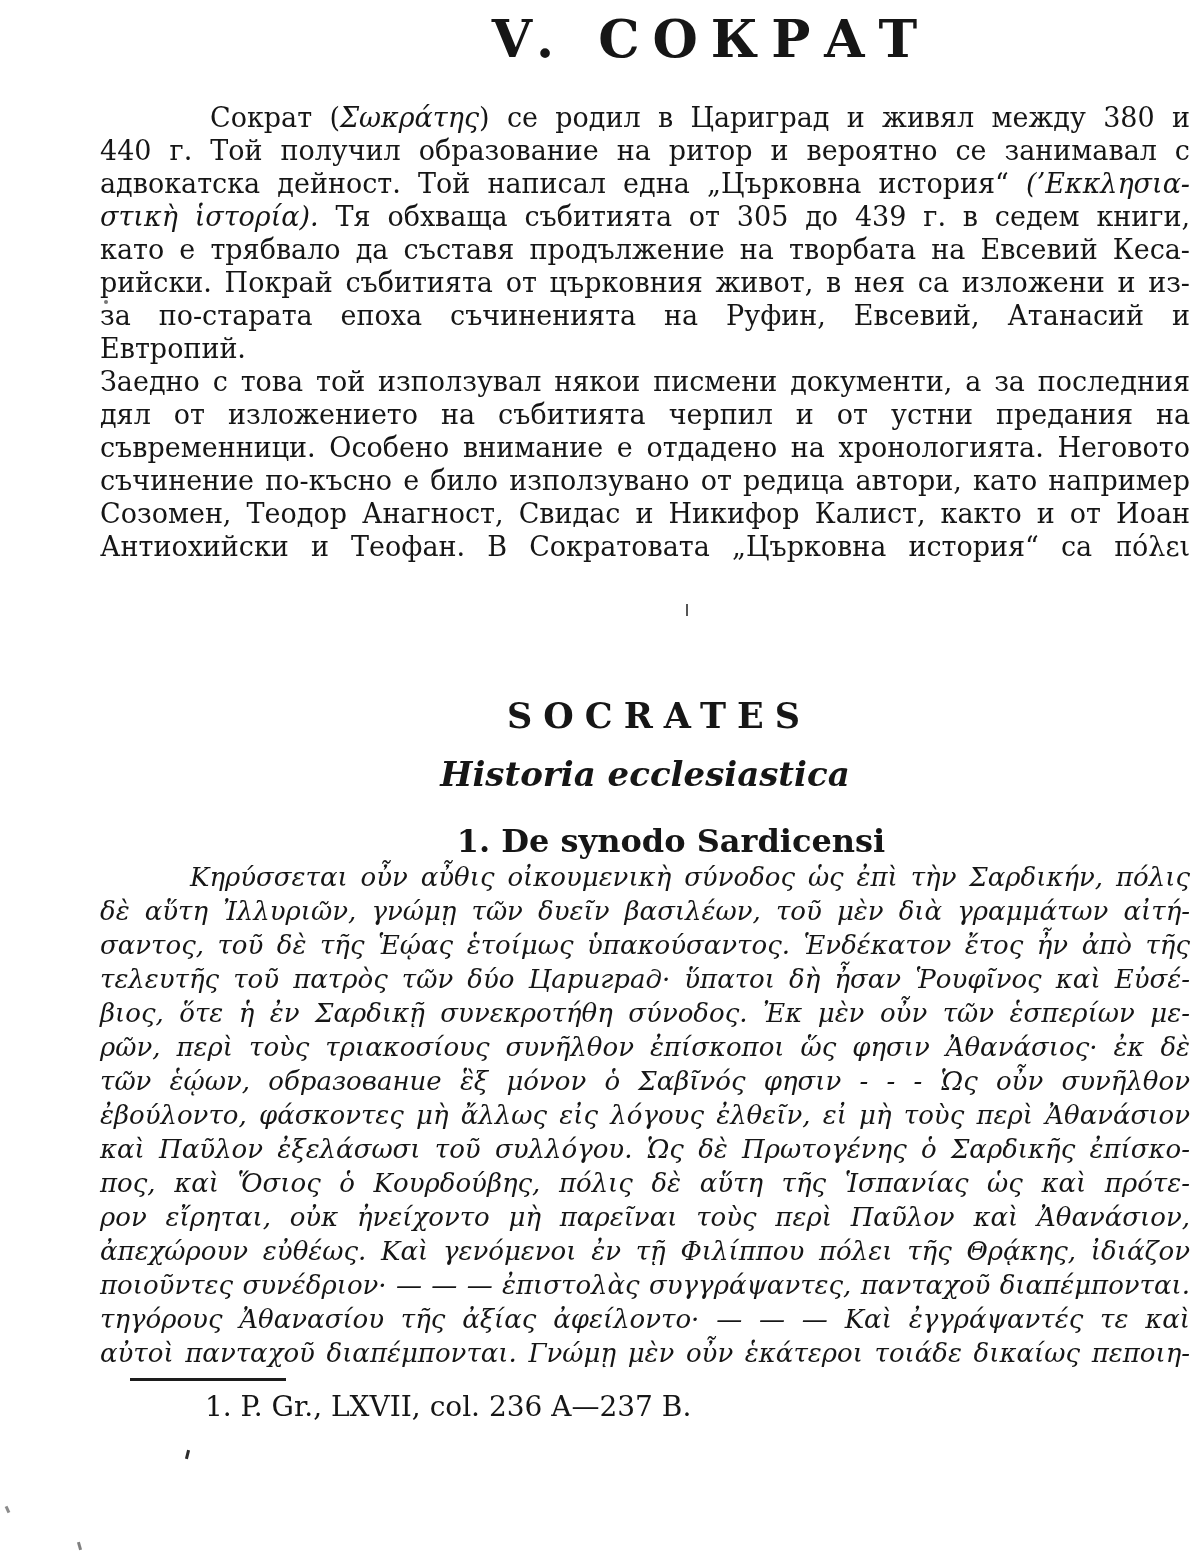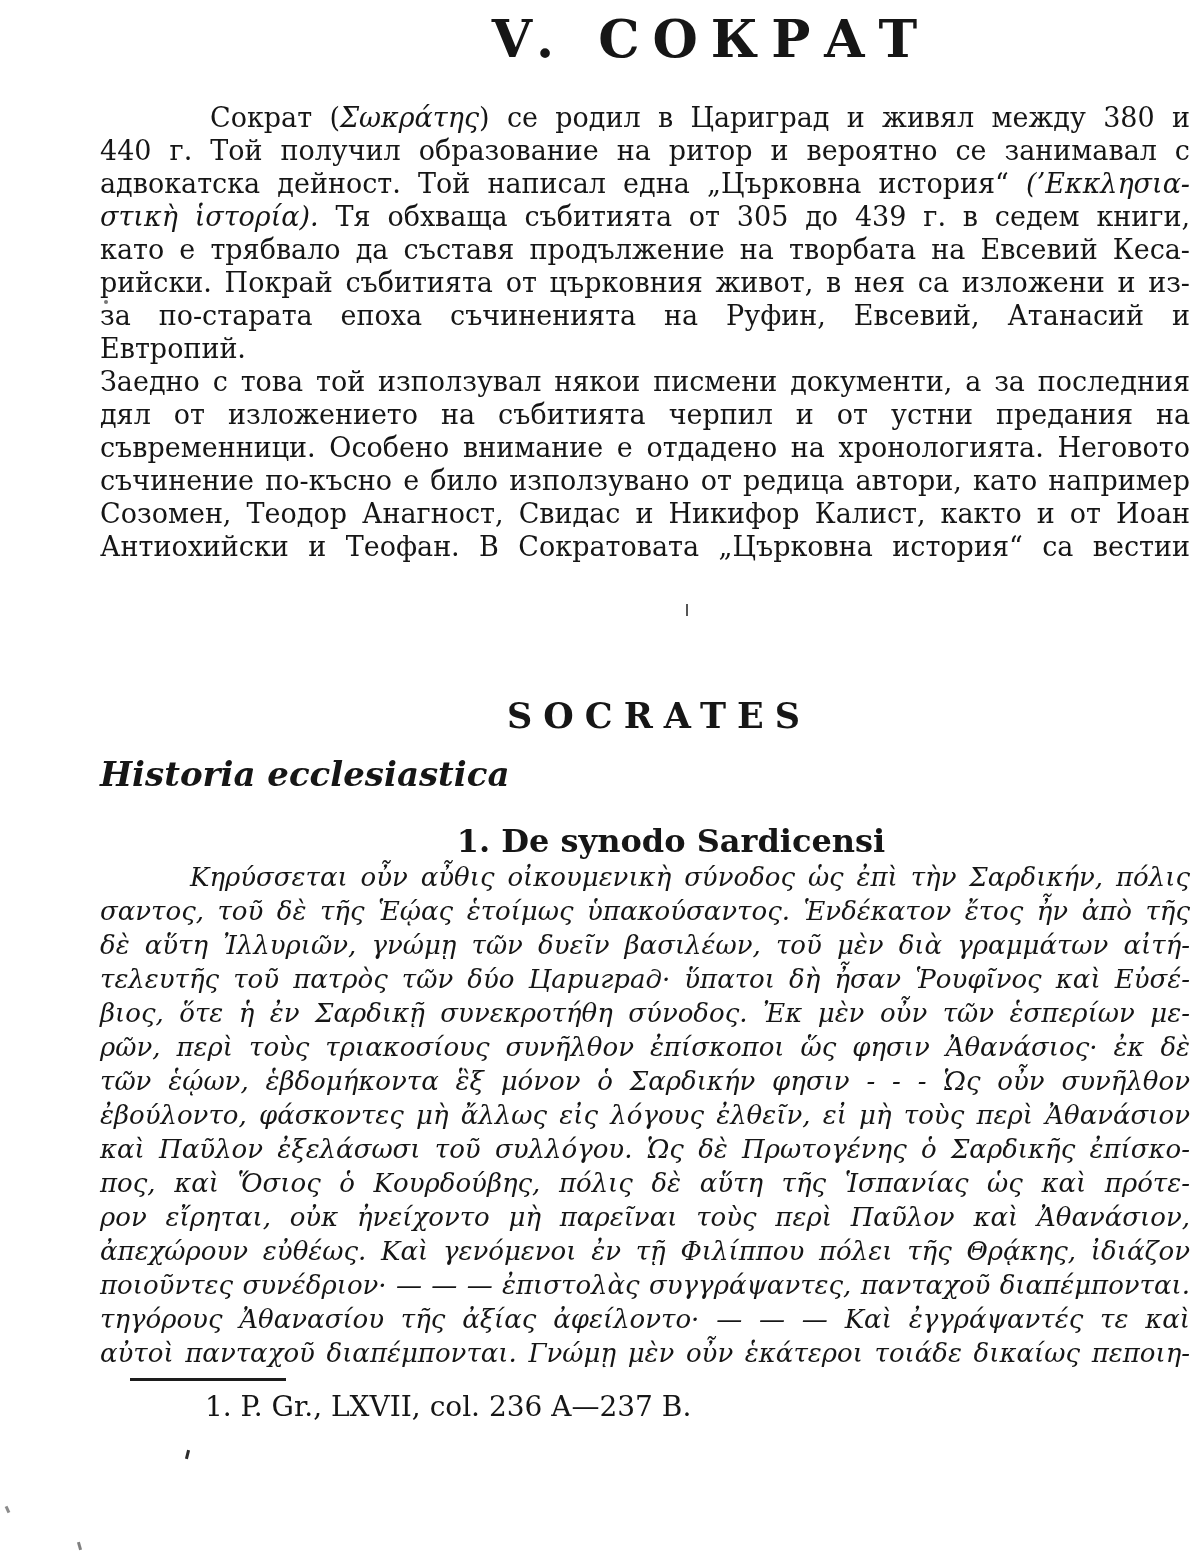--- a/index.html
+++ b/index.html
@@ -25,21 +25,21 @@
   }
   .indent-first { text-indent:110px; }
   .gk { font-style:italic; }
 
   .h-author {
     margin:132px 0 0 0; font-size:35px; font-weight:bold; letter-spacing:11px;
     text-align:center; transform:translateX(14px); white-space:nowrap;
   }
   .h-work {
     margin:18px 0 0 0; font-size:34px; font-weight:bold; font-style:italic;
-    white-space:nowrap;
+    text-align:center; white-space:nowrap;
   }
   .h-section {
     margin:28px 0 0 0; font-size:32px; font-weight:bold;
     text-align:center; transform:translateX(26px); white-space:nowrap;
   }
 
   .greek-para { }
   .gline {
     font-size:26px; line-height:34px; font-style:italic;
     text-align:justify; text-align-last:justify;
@@ -75,35 +75,35 @@
     <div class="line"><span>адвокатска дейност. Той написал една „Църковна история“ </span><span class="gk">(’Εκκλησια-</span></div>
     <div class="line"><span class="gk">στικὴ ἱστορία).</span><span> Тя обхваща събитията от 305 до 439 г. в седем книги,</span></div>
     <div class="line">като е трябвало да съставя продължение на творбата на Евсевий Кеса-</div>
     <div class="line">рийски. Покрай събитията от църковния живот, в нея са изложени и из-</div>
     <div class="line">за по-старата епоха съчиненията на Руфин, Евсевий, Атанасий и Евтропий.</div>
     <div class="line">Заедно с това той използувал някои писмени документи, а за последния</div>
     <div class="line">дял от изложението на събитията черпил и от устни предания на</div>
     <div class="line">съвременници. Особено внимание е отдадено на хронологията. Неговото</div>
     <div class="line">съчинение по-късно е било използувано от редица автори, като например</div>
     <div class="line">Созомен, Теодор Анагност, Свидас и Никифор Калист, както и от Иоан</div>
-    <div class="line">Антиохийски и Теофан. В Сократовата „Църковна история“ са вестии</div>
+    <div class="line">Антиохийски и Теофан. В Сократовата „Църковна история“ са πόλει</div>
   </div>
 
   <h2 class="h-author">SOCRATES</h2>
   <h3 class="h-work">Historia ecclesiastica</h3>
   <h4 class="h-section">1. De synodo Sardicensi</h4>
 
   <div class="greek-para">
     <div class="gline gindent">Κηρύσσεται οὖν αὖθις οἰκουμενικὴ σύνοδος ὡς ἐπὶ τὴν Σαρδικήν, πόλις</div>
+    <div class="gline">δὲ αὕτη Ἰλλυριῶν, γνώμῃ τῶν δυεῖν βασιλέων, τοῦ μὲν διὰ γραμμάτων αἰτή-</div>
     <div class="gline">σαντος, τοῦ δὲ τῆς Ἑῴας ἑτοίμως ὑπακούσαντος. Ἑνδέκατον ἔτος ἦν ἀπὸ τῆς</div>
-    <div class="gline">δὲ αὕτη Ἰλλυριῶν, γνώμῃ τῶν δυεῖν βασιλέων, τοῦ μὲν διὰ γραμμάτων αἰτή-</div>
     <div class="gline">τελευτῆς τοῦ πατρὸς τῶν δύο Цариград· ὕπατοι δὴ ἦσαν Ῥουφῖνος καὶ Εὐσέ-</div>
     <div class="gline">βιος, ὅτε ἡ ἐν Σαρδικῇ συνεκροτήθη σύνοδος. Ἐκ μὲν οὖν τῶν ἑσπερίων με-</div>
     <div class="gline">ρῶν, περὶ τοὺς τριακοσίους συνῆλθον ἐπίσκοποι ὥς φησιν Ἀθανάσιος· ἐκ δὲ</div>
-    <div class="gline">τῶν ἑῴων, ἑβδομήκοντα ἓξ μόνον ὁ Σαρδικήν φησιν - - - Ὡς οὖν συνῆλθον</div>
+    <div class="gline">τῶν ἑῴων, образование ἓξ μόνον ὁ Σαβῖνός φησιν - - - Ὡς οὖν συνῆλθον</div>
     <div class="gline">ἐβούλοντο, φάσκοντες μὴ ἄλλως εἰς λόγους ἐλθεῖν, εἰ μὴ τοὺς περὶ Ἀθανάσιον</div>
     <div class="gline">καὶ Παῦλον ἐξελάσωσι τοῦ συλλόγου. Ὡς δὲ Πρωτογένης ὁ Σαρδικῆς ἐπίσκο-</div>
     <div class="gline">πος, καὶ Ὅσιος ὁ Κουρδούβης, πόλις δὲ αὕτη τῆς Ἱσπανίας ὡς καὶ πρότε-</div>
     <div class="gline">ρον εἴρηται, οὐκ ἠνείχοντο μὴ παρεῖναι τοὺς περὶ Παῦλον καὶ Ἀθανάσιον,</div>
     <div class="gline">ἀπεχώρουν εὐθέως. Καὶ γενόμενοι ἐν τῇ Φιλίππου πόλει τῆς Θρᾴκης, ἰδιάζον</div>
     <div class="gline">ποιοῦντες συνέδριον· — — — ἐπιστολὰς συγγράψαντες, πανταχοῦ διαπέμπονται.</div>
     <div class="gline">τηγόρους Ἀθανασίου τῆς ἀξίας ἀφείλοντο· — — — Καὶ ἐγγράψαντές τε καὶ</div>
     <div class="gline">αὐτοὶ πανταχοῦ διαπέμπονται. Γνώμῃ μὲν οὖν ἑκάτεροι τοιάδε δικαίως πεποιη-</div>
   </div>
 

